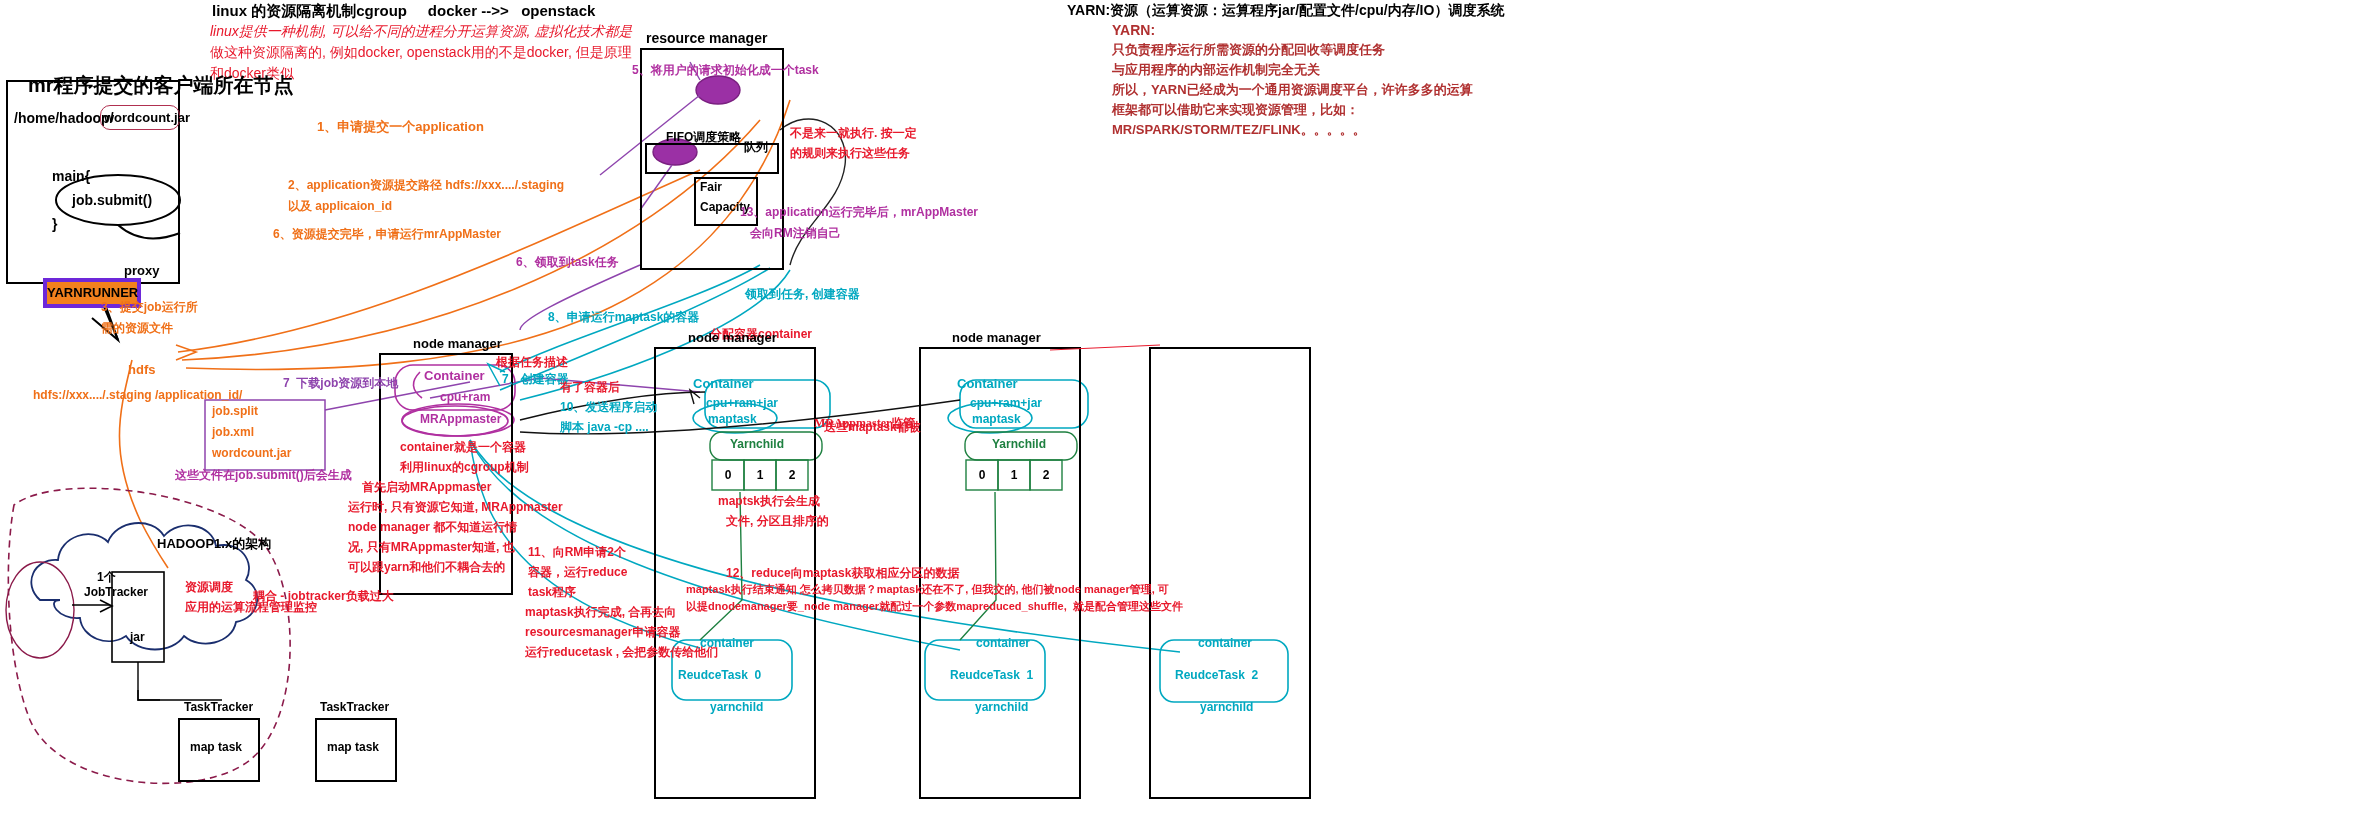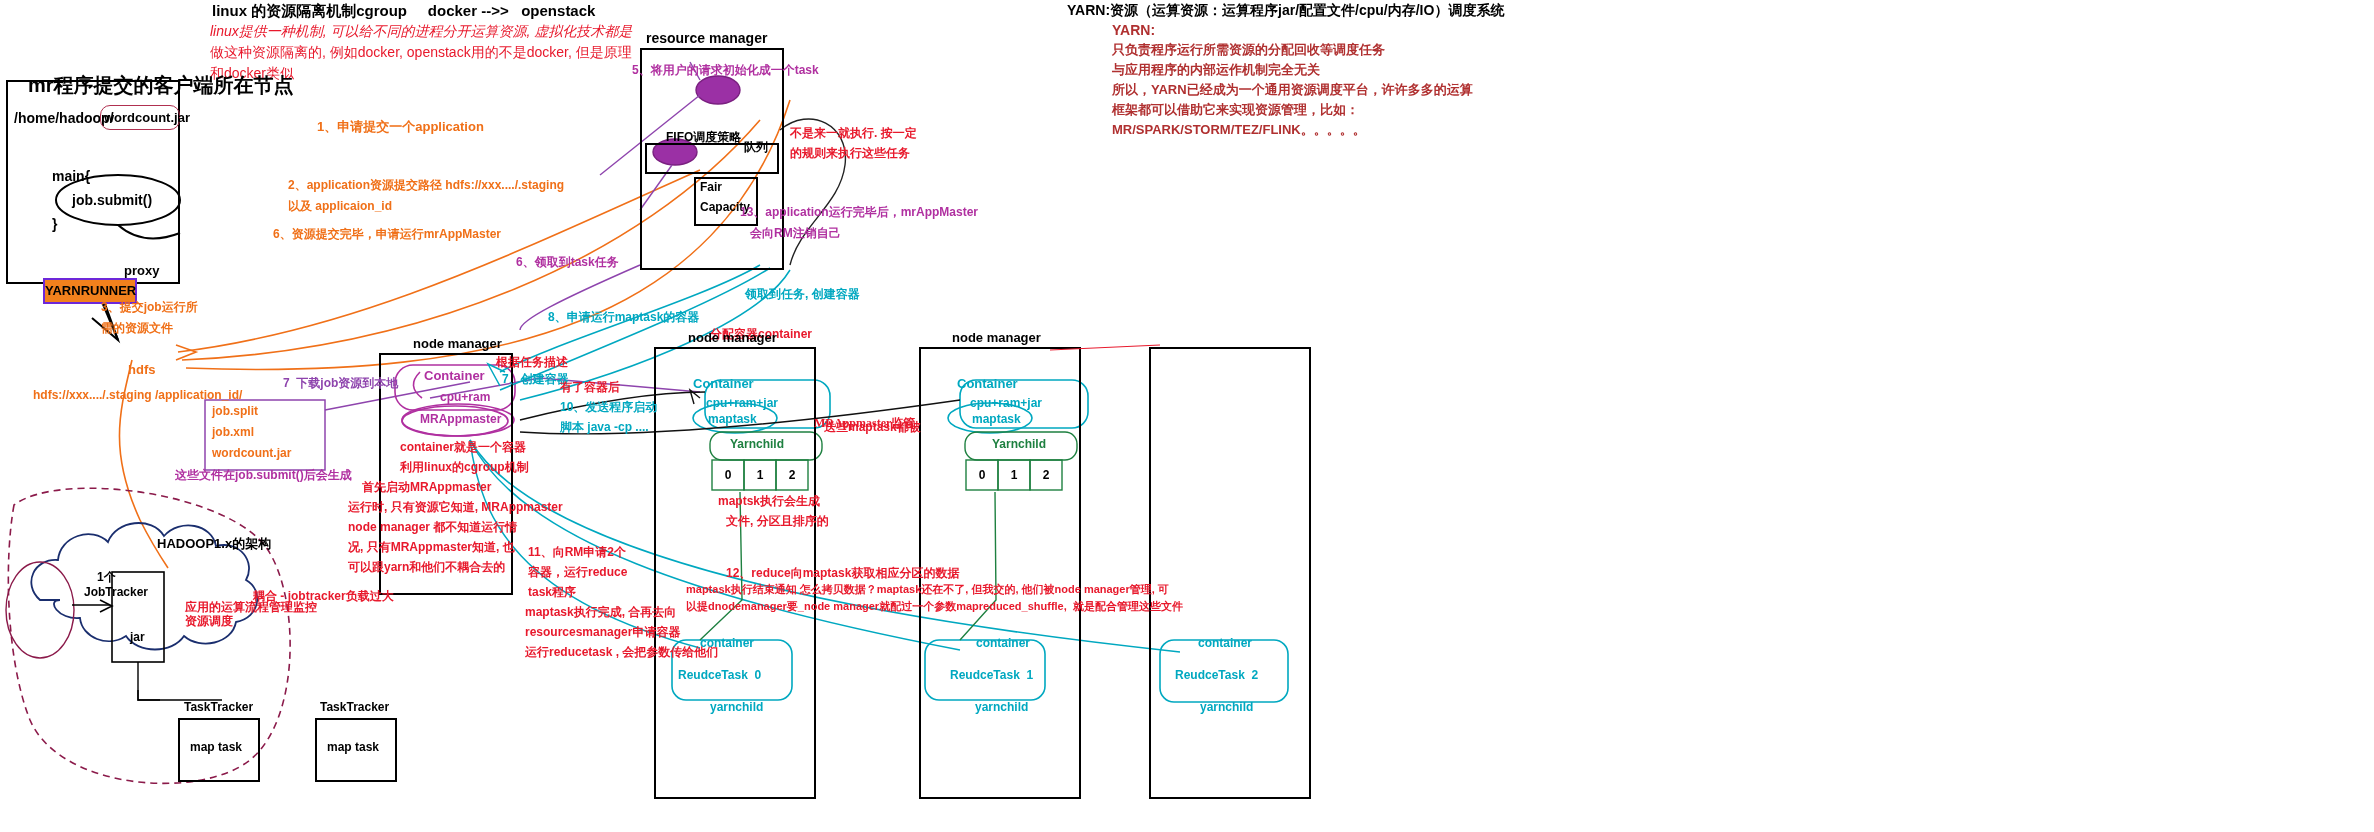--- a/index.html
+++ b/index.html
@@ -18,21 +18,21 @@
   .c-red{color:#e8192c;}
   .c-dred{color:#b03030;}
   .c-orange{color:#f07018;}
   .c-purple{color:#8e44ad;}
   .c-magenta{color:#b030a0;}
   .c-cyan{color:#00a8c0;}
   .c-green{color:#1e8040;}
 
   svg.layer{position:absolute;left:0;top:0;width:2374px;height:832px;pointer-events:none;}
   .yarnrunner{
-    position:absolute;background:#f2811d;border:2px solid #6d28d9;
+    position:absolute;background:#f2811d;border:4px solid #6d28d9;
     font-weight:bold;color:#000;text-align:center;
   }
   .jarchip{position:absolute;border:1.5px solid #b03050;border-radius:10px;}
   .numcell{position:absolute;text-align:center;font-weight:bold;}
 </style>
 </head>
 <body>
 
 <div id="canvas">
 
@@ -196,21 +196,21 @@
   <div class="abs bold c-orange" style="left:212px;top:425px;font-size:12px;">job.xml</div>
   <div class="abs bold c-orange" style="left:212px;top:446px;font-size:12px;">wordcount.jar</div>
   <div class="abs bold c-magenta" style="left:175px;top:468px;font-size:12px;">这些文件在job.submit()后会生成</div>
 
   <div class="abs bold c-purple" style="left:283px;top:376px;font-size:12px;">7  下载job资源到本地</div>
 
   <div class="abs bold c-black" style="left:157px;top:536px;font-size:13px;">HADOOP1.x的架构</div>
   <div class="abs bold c-black" style="left:97px;top:570px;font-size:12px;">1个</div>
   <div class="abs bold c-black" style="left:84px;top:585px;font-size:12px;">JobTracker</div>
   <div class="abs bold c-black" style="left:130px;top:630px;font-size:12px;">jar</div>
-  <div class="abs bold c-red" style="left:185px;top:580px;font-size:12px;margin-top:34px;">资源调度</div>
+  <div class="abs bold c-red" style="left:185px;top:580px;font-size:12px;">资源调度</div>
   <div class="abs bold c-red" style="left:185px;top:600px;font-size:12px;">应用的运算流程管理监控</div>
   <div class="abs bold c-red" style="left:253px;top:589px;font-size:12px;">耦合 - jobtracker负载过大</div>
 
   <div class="abs bold c-black" style="left:184px;top:700px;font-size:12px;">TaskTracker</div>
   <div class="abs bold c-black" style="left:320px;top:700px;font-size:12px;">TaskTracker</div>
   <div class="box" style="left:178px;top:718px;width:78px;height:60px;"></div>
   <div class="box" style="left:315px;top:718px;width:78px;height:60px;"></div>
   <div class="abs bold c-black" style="left:190px;top:740px;font-size:12px;">map task</div>
   <div class="abs bold c-black" style="left:327px;top:740px;font-size:12px;">map task</div>
 

